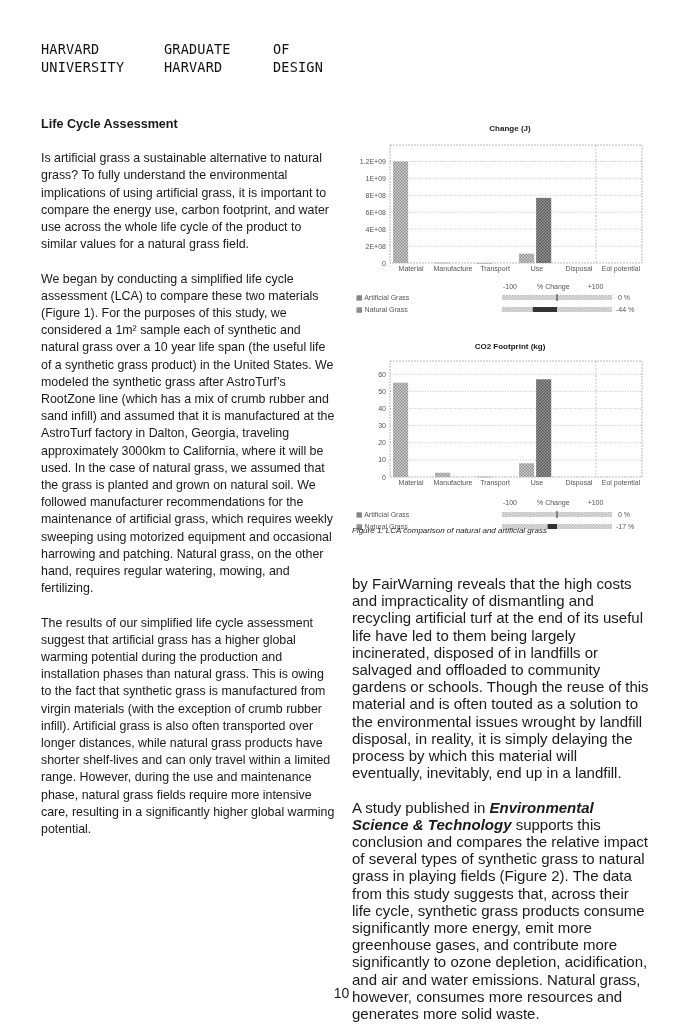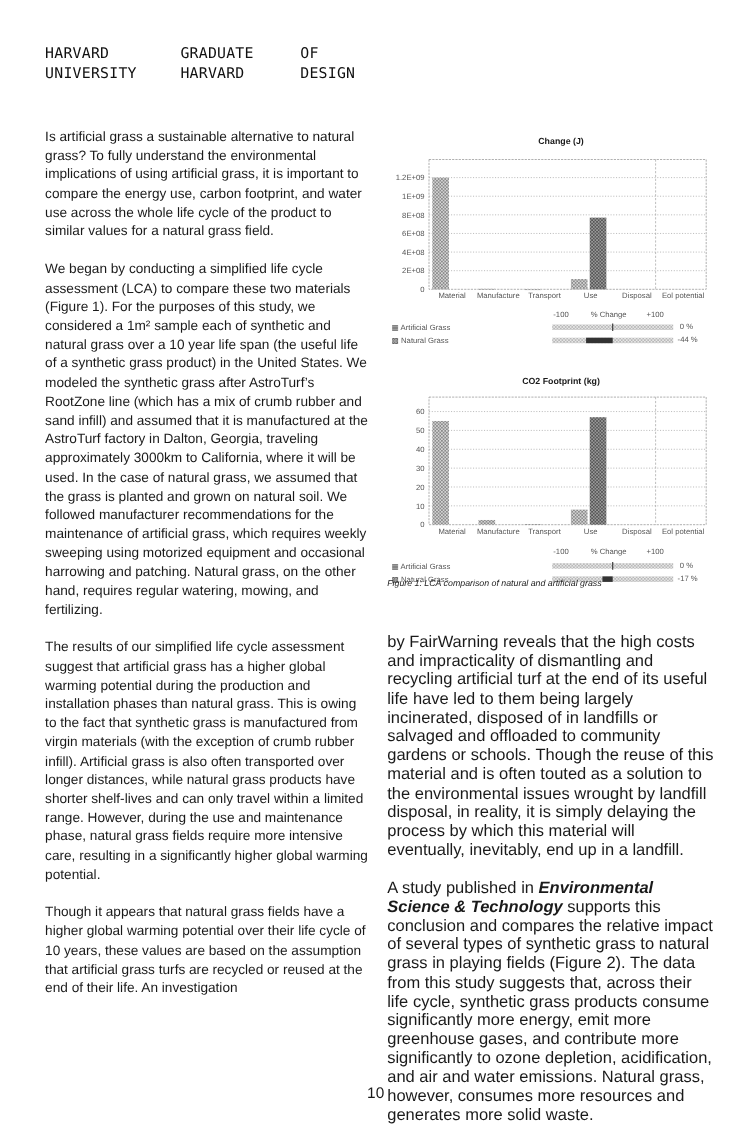--- a/index.html
+++ b/index.html
@@ -36,24 +36,24 @@
     <div>GRADUATE</div>
     <div>HARVARD</div>
   </div>
   <div class="col col3">
     <div>OF</div>
     <div>DESIGN</div>
   </div>
 </div>
 
 <div class="left-col">
+  <h2>Life Cycle Assessment</h2>
   <p>Is artificial grass a sustainable alternative to natural grass? To fully understand the environmental implications of using artificial grass, it is important to compare the energy use, carbon footprint, and water use across the whole life cycle of the product to similar values for a natural grass field.</p>
   <p>We began by conducting a simplified life cycle assessment (LCA) to compare these two materials (Figure 1). For the purposes of this study, we considered a 1m² sample each of synthetic and natural grass over a 10 year life span (the useful life of a synthetic grass product) in the United States. We modeled the synthetic grass after AstroTurf’s RootZone line (which has a mix of crumb rubber and sand infill) and assumed that it is manufactured at the AstroTurf factory in Dalton, Georgia, traveling approximately 3000km to California, where it will be used. In the case of natural grass, we assumed that the grass is planted and grown on natural soil. We followed manufacturer recommendations for the maintenance of artificial grass, which requires weekly sweeping using motorized equipment and occasional harrowing and patching. Natural grass, on the other hand, requires regular watering, mowing, and fertilizing.</p>
   <p>The results of our simplified life cycle assessment suggest that artificial grass has a higher global warming potential during the production and installation phases than natural grass. This is owing to the fact that synthetic grass is manufactured from virgin materials (with the exception of crumb rubber infill). Artificial grass is also often transported over longer distances, while natural grass products have shorter shelf-lives and can only travel within a limited range. However, during the use and maintenance phase, natural grass fields require more intensive care, resulting in a significantly higher global warming potential.</p>
-  <p>Though it appears that natural grass fields have a higher global warming potential over their life cycle of 10 years, these values are based on the assumption that artificial grass turfs are recycled or reused at the end of their life. An investigation</p>
 </div>
 
 <div class="chart-title" style="left:360px; top:124px;">Change (J)</div>
 <svg class="chart-svg" id="chart0" style="left:350px; top:135px;" width="300" height="140">
     <defs>
       <pattern id="pa0" width="3" height="3" patternUnits="userSpaceOnUse">
         <rect width="3" height="3" fill="#d4d4d4"></rect>
         <rect width="1.5" height="1.5" fill="#8a8a8a"></rect>
         <rect x="1.5" y="1.5" width="1.5" height="1.5" fill="#8a8a8a"></rect>
       </pattern>

